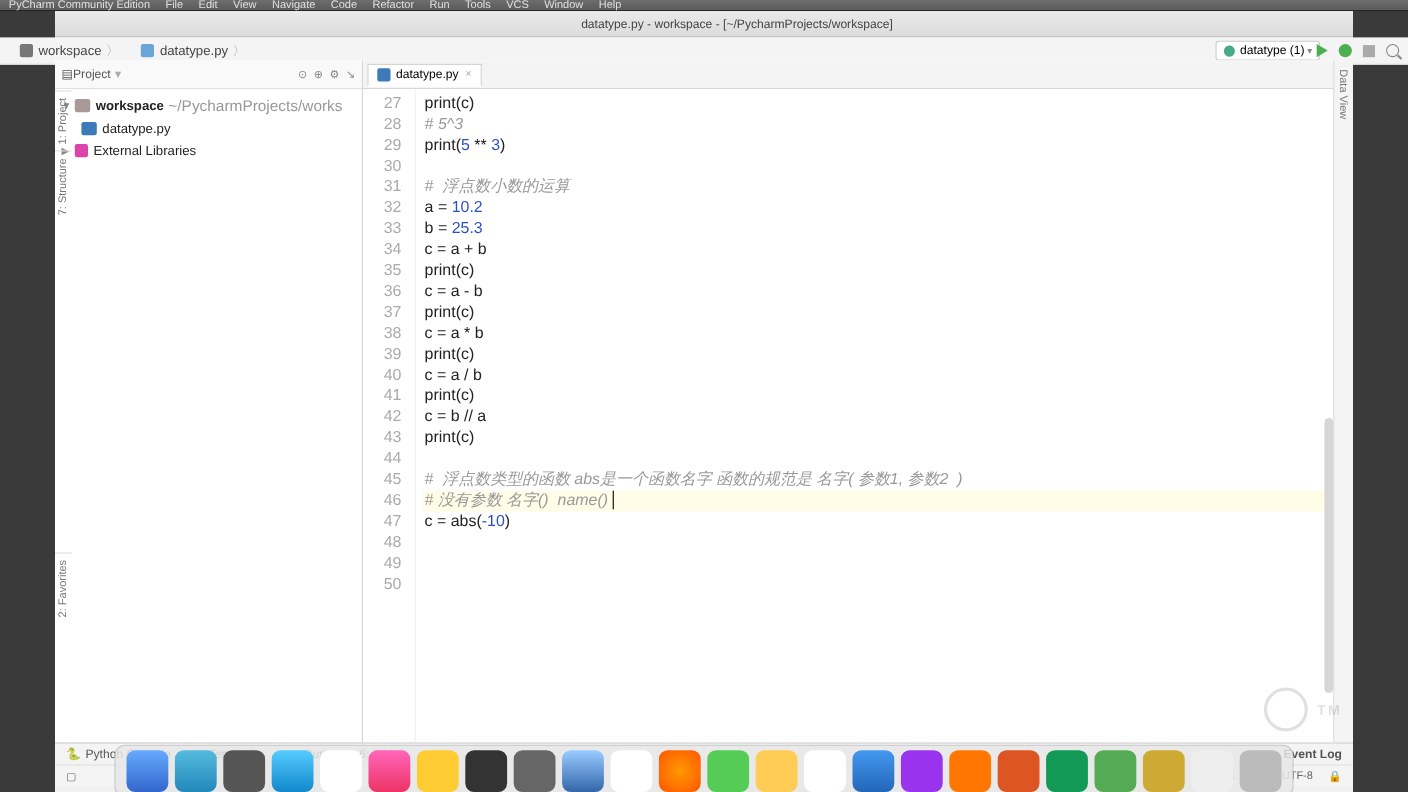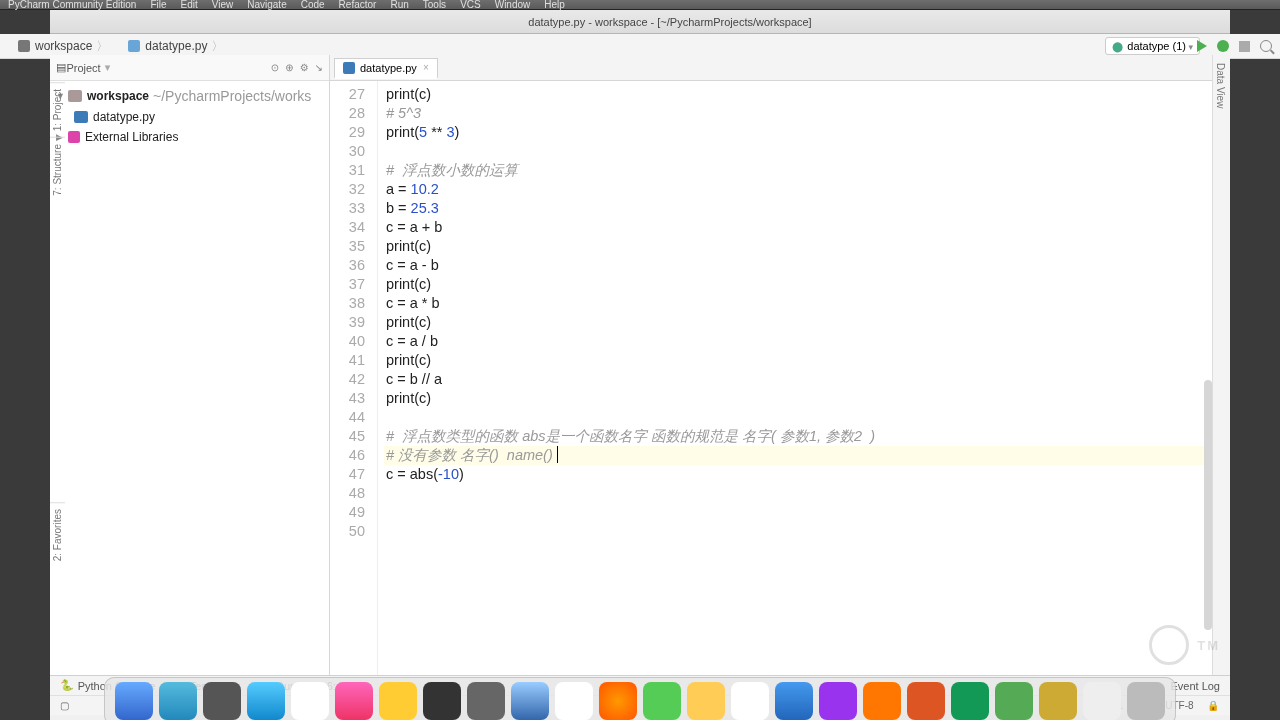--- a/index.html
+++ b/index.html
@@ -64,21 +64,21 @@
 .code .num { color:#2a50c8; }
 .code .kw { color:#222; }
 .line { padding-left:2px; }
 .line.highlight { background:#fffde8; }
 .cursor-caret { display:inline-block; width:1.5px; height:17px; background:#000; vertical-align:text-bottom; }
 
 .right-gutter { position:absolute; right:50px; top:55px; bottom:45px; width:18px; background:#f4f4f4; border-left:1px solid #ddd; font-size:10px; color:#777; }
 .right-gutter-tab { writing-mode: vertical-rl; padding:8px 2px; }
 .tool-tabs { position:absolute; bottom:25px; left:50px; right:50px; height:20px; background:#f4f4f4; border-top:1px solid #d0d0d0; display:flex; align-items:center; padding:0 10px; font-size:11px; gap:20px; color:#555; }
 .tool-tabs .tool-tab { display:flex; align-items:center; gap:4px; }
-.tool-tabs .right { margin-left:auto; }
+.tool-tabs .right { margin-left:auto;font-weight:bold; }
 
 .status-bar { position:absolute; bottom:5px; left:50px; right:50px; height:20px; background:#f4f4f4; border-top:1px solid #e0e0e0; display:flex; align-items:center; padding:0 10px; font-size:10px; color:#666; }
 .status-bar .right { margin-left:auto; display:flex; gap:14px; }
 
 .dock { position:absolute; bottom:-5px; left:50%; transform:translateX(-50%); height:48px; background:rgba(230,230,230,0.85); border:1px solid rgba(0,0,0,0.15); border-radius:10px; display:flex; align-items:center; padding:0 10px; gap:6px; }
 .dock-icon { width:38px; height:38px; border-radius:8px; background:linear-gradient(#bbb,#888); }
 
 .left-margin { position:absolute; left:0; top:10px; bottom:0; width:50px; background:#3a3a3a; }
 .right-margin { position:absolute; right:0; top:10px; bottom:0; width:50px; background:#3a3a3a; }
 

